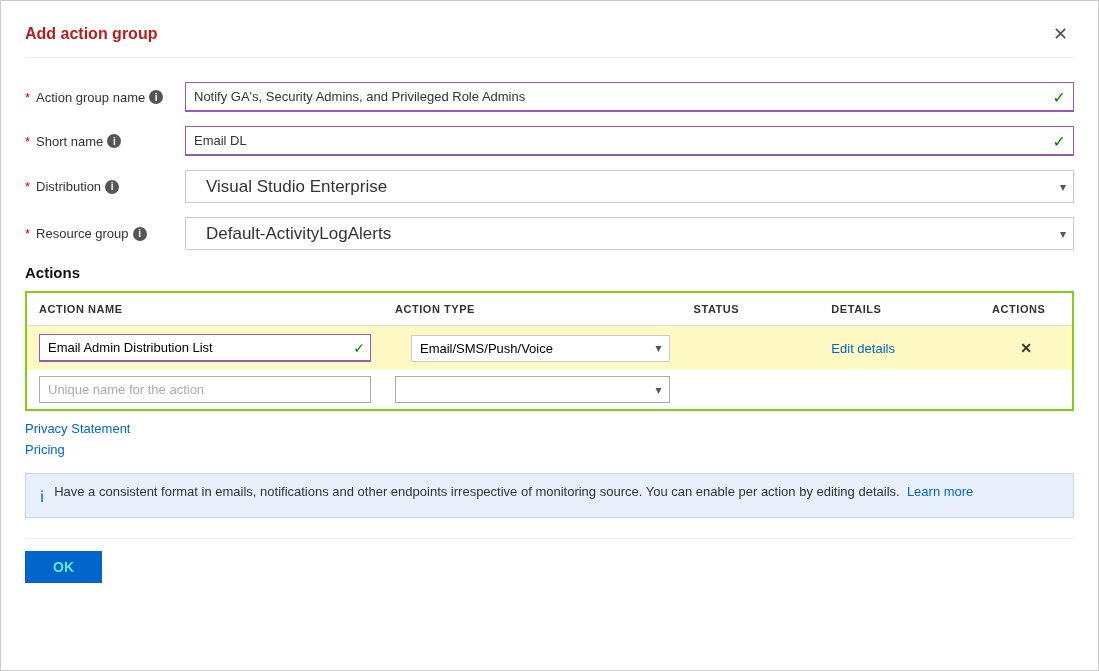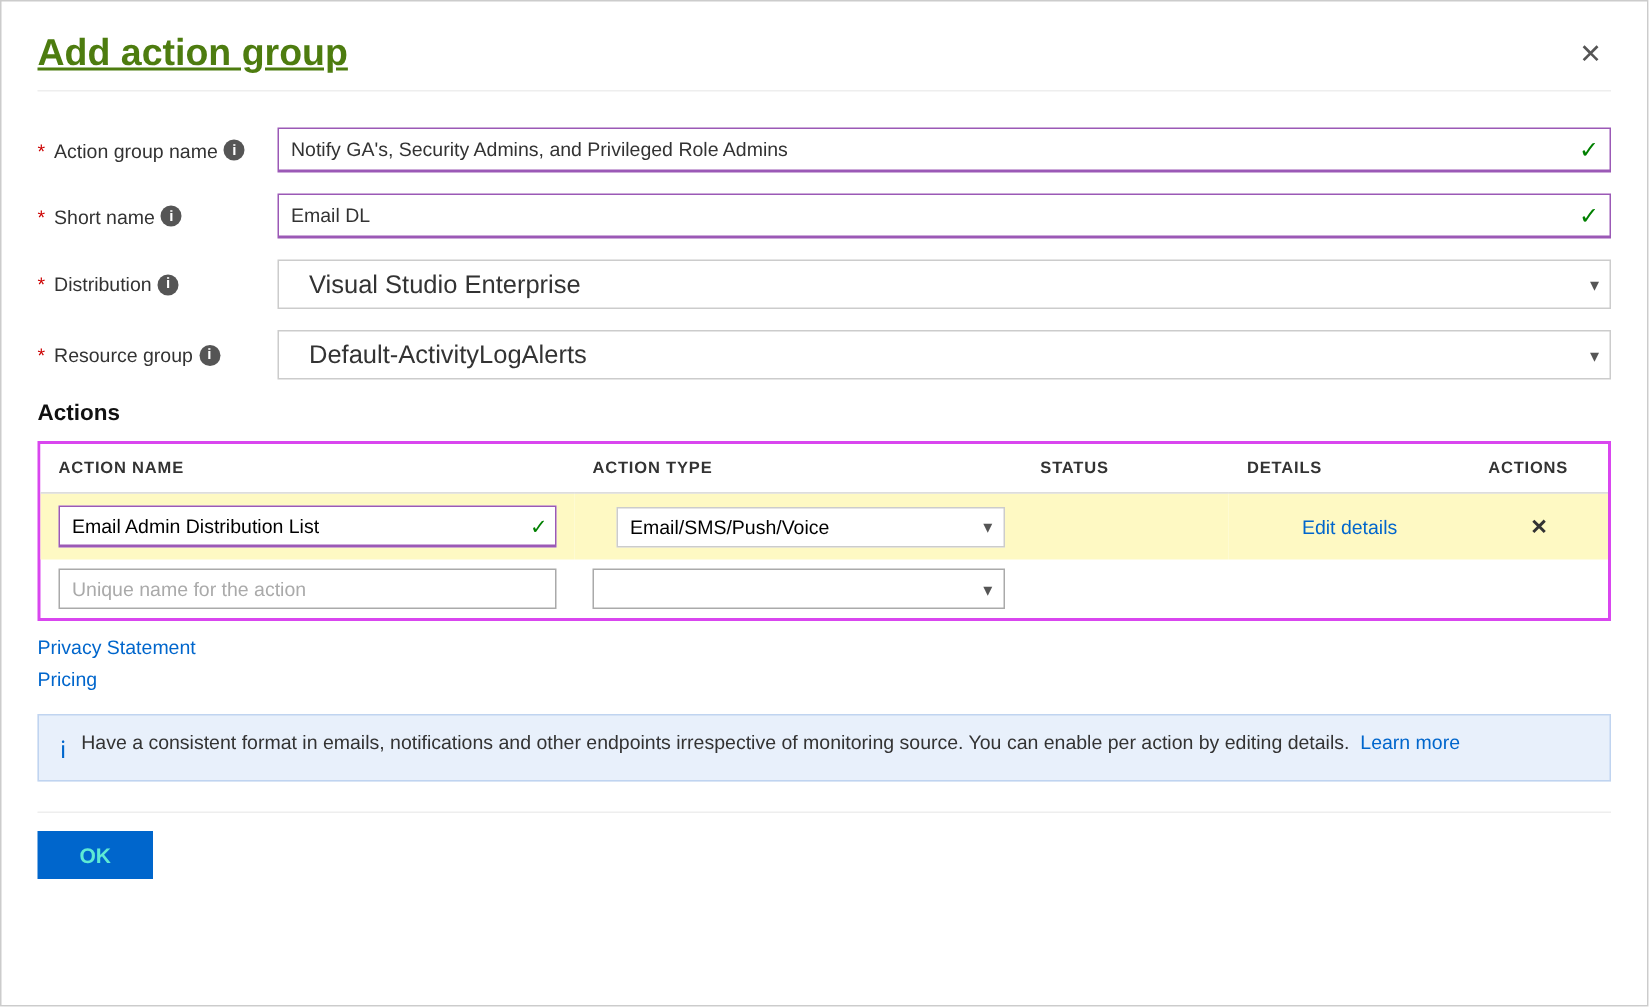--- a/index.html
+++ b/index.html
@@ -24,24 +24,23 @@
     }
     .dialog-header {
       display: flex;
       justify-content: space-between;
       align-items: center;
       margin-bottom: 24px;
       border-bottom: 1px solid #eee;
       padding-bottom: 10px;
     }
     .dialog-title {
-      font-size: 25px;
+      font-size: 16px;
       font-weight: 600;
-      color: #4d7c0f;
-      text-decoration: underline;
+      color: #b91c1c;
     }
     .close-btn {
       cursor: pointer;
       font-size: 18px;
       color: #555;
       background: none;
       border: none;
       padding: 2px 6px;
     }
     .form-row {
@@ -121,21 +120,21 @@
       pointer-events: none;
     }
     .section-title {
       font-size: 15px;
       font-weight: 600;
       margin-bottom: 10px;
       margin-top: 6px;
       color: #111;
     }
     .actions-table-wrapper {
-      border: 2px solid #d946ef;
+      border: 2px solid #84cc16;
       margin-bottom: 10px;
     }
     .actions-table {
       width: 100%;
       border-collapse: collapse;
     }
     .actions-table th {
       background: #fff;
       padding: 10px 12px;
       text-align: left;
@@ -154,21 +153,20 @@
       width: 310px;
     }
     .action-type-cell {
       width: 260px;
     }
     .status-cell {
       width: 120px;
     }
     .details-cell {
       width: 140px;
-      text-align: center;
     }
     .actions-cell {
       width: 80px;
       text-align: center;
     }
     .action-row {
       background: #fef9c3;
     }
     .action-name-input {
       width: 100%;

